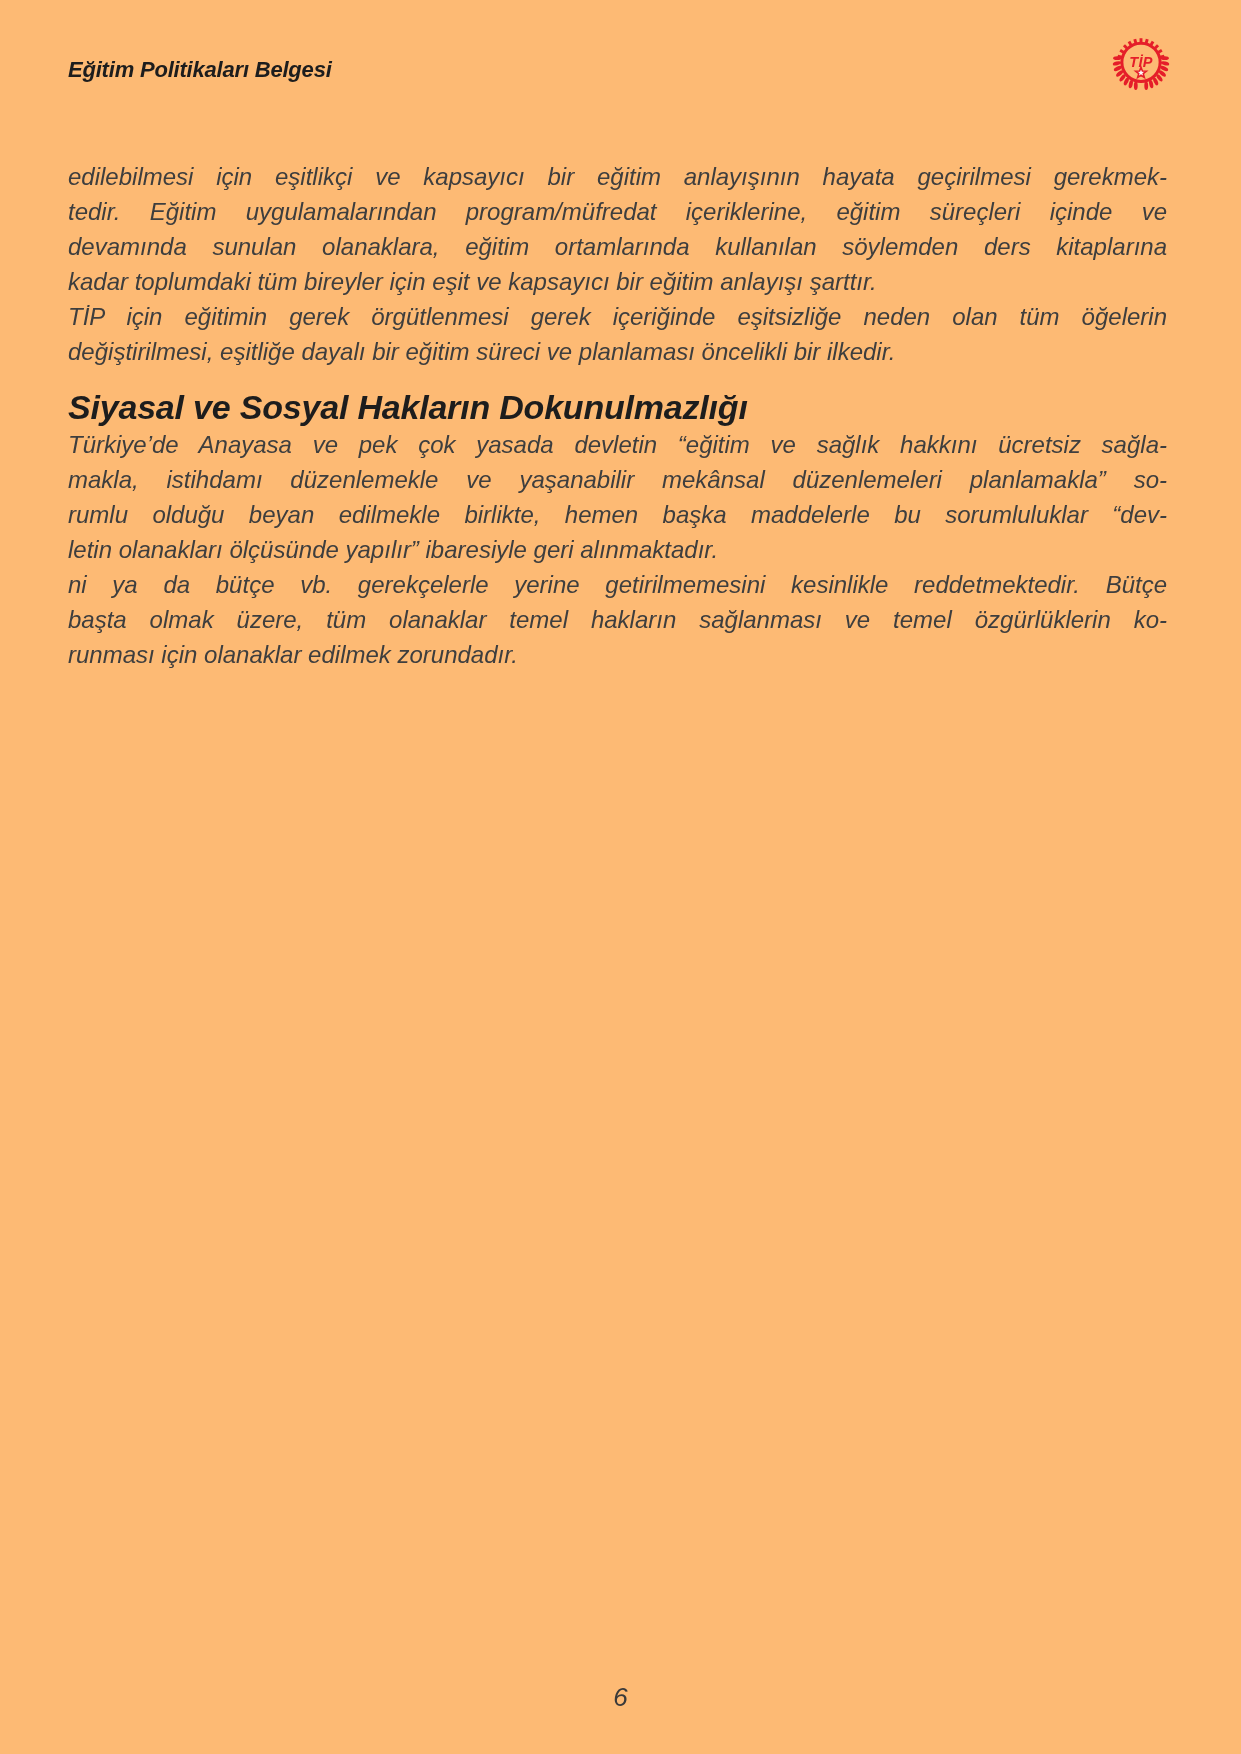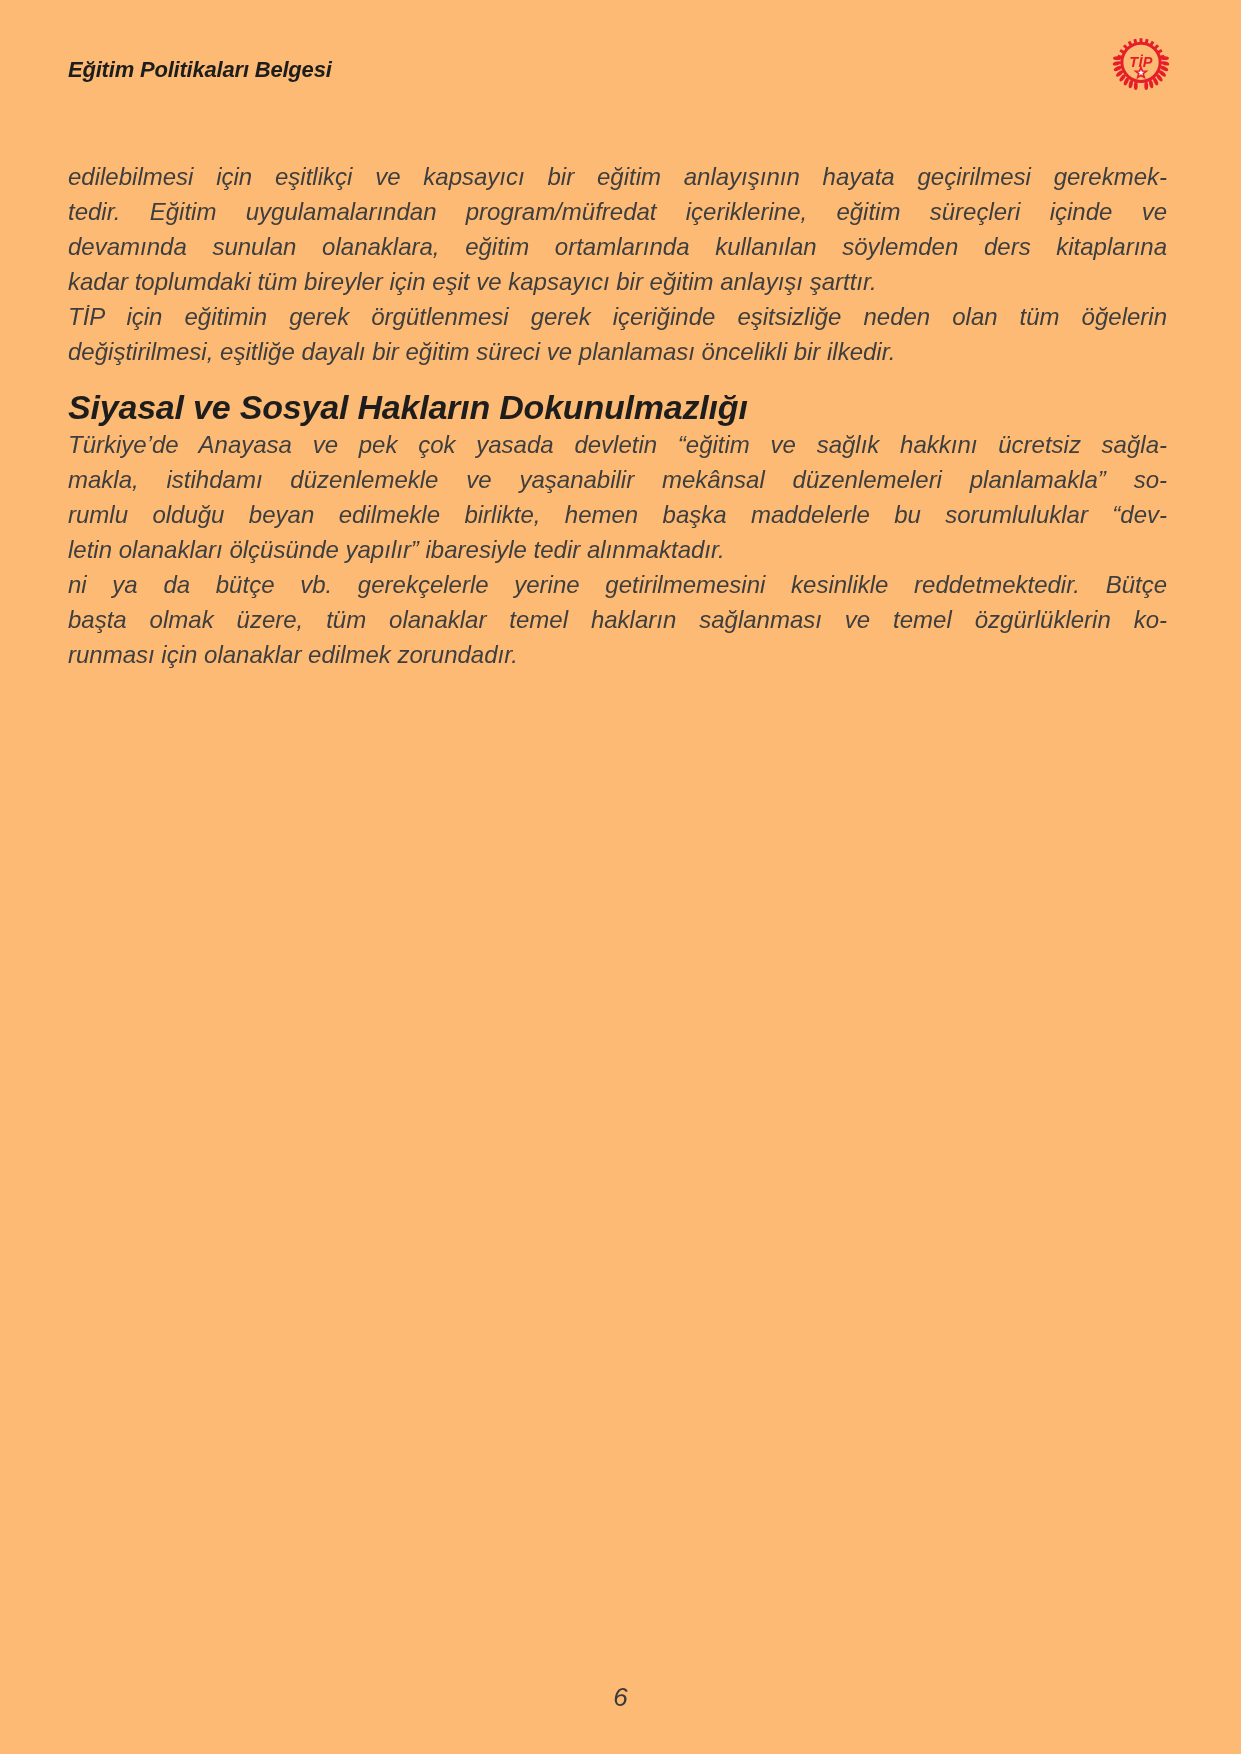--- a/index.html
+++ b/index.html
@@ -110,21 +110,21 @@
       </div>
       <div class="paragraph">
         <div class="line">TİP için eğitimin gerek örgütlenmesi gerek içeriğinde eşitsizliğe neden olan tüm öğelerin</div>
         <div class="line last">değiştirilmesi, eşitliğe dayalı bir eğitim süreci ve planlaması öncelikli bir ilkedir.</div>
       </div>
       <h2 class="section-heading">Siyasal ve Sosyal Hakların Dokunulmazlığı</h2>
       <div class="paragraph">
         <div class="line">Türkiye’de Anayasa ve pek çok yasada devletin “eğitim ve sağlık hakkını ücretsiz sağla-</div>
         <div class="line">makla, istihdamı düzenlemekle ve yaşanabilir mekânsal düzenlemeleri planlamakla” so-</div>
         <div class="line">rumlu olduğu beyan edilmekle birlikte, hemen başka maddelerle bu sorumluluklar “dev-</div>
-        <div class="line last">letin olanakları ölçüsünde yapılır” ibaresiyle tedir alınmaktadır.</div>
+        <div class="line last">letin olanakları ölçüsünde yapılır” ibaresiyle geri alınmaktadır.</div>
       </div>
       <div class="paragraph">
         <div class="line">ni ya da bütçe vb. gerekçelerle yerine getirilmemesini kesinlikle reddetmektedir. Bütçe</div>
         <div class="line">başta olmak üzere, tüm olanaklar temel hakların sağlanması ve temel özgürlüklerin ko-</div>
         <div class="line last">runması için olanaklar edilmek zorundadır.</div>
       </div>
     </main>
 
   <footer class="page-footer">
     <span class="page-number">6</span>

